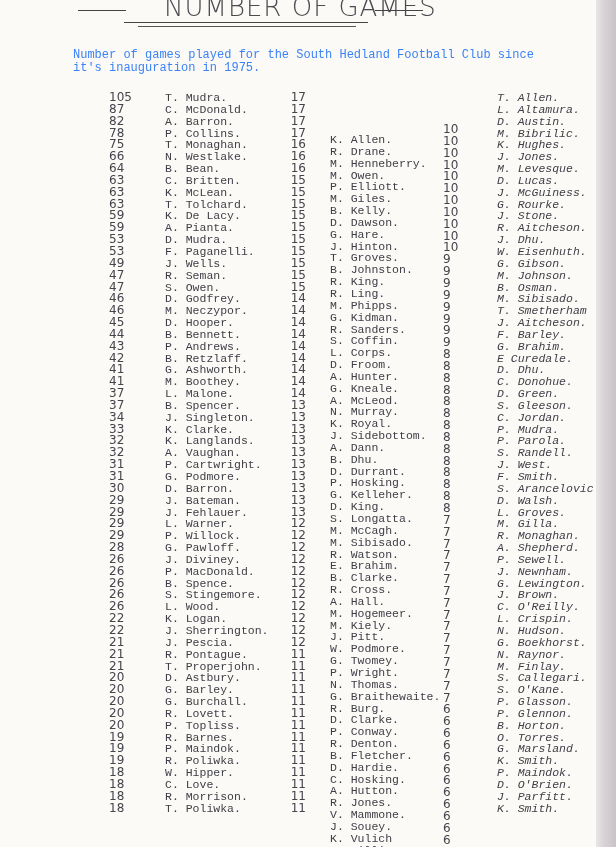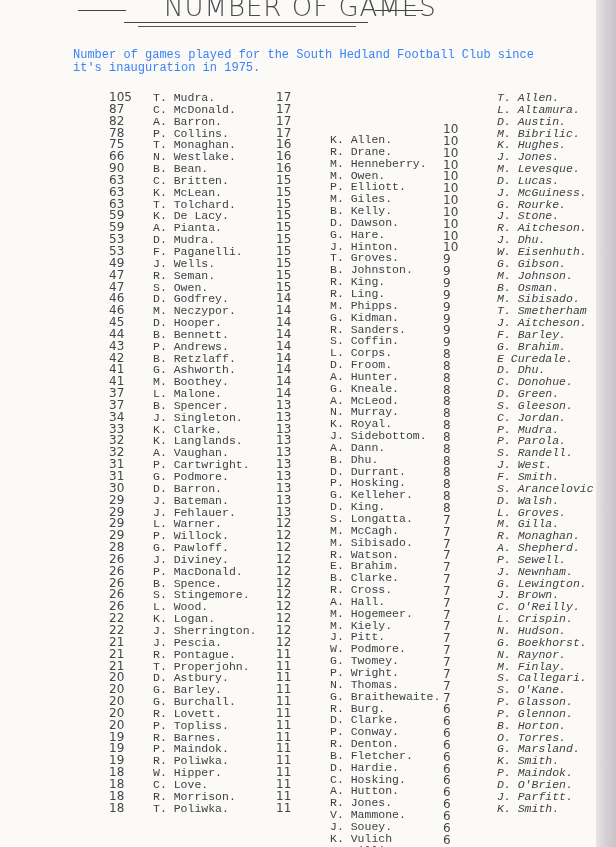--- a/index.html
+++ b/index.html
@@ -25,22 +25,22 @@
   .title-underline2 { position:absolute; top:26px; left:138px; width:218px; border-top:1px solid #555; }
   .intro {
     position:absolute; top:49px; left:73px; width:480px;
     font-size:12px; line-height:13px; color:#3b82f6; white-space:pre-line;
   }
   .col { position:absolute; top:92px; }
   .row { height:11.85px; line-height:11.85px; font-size:11.5px; white-space:nowrap; }
   .num { font-family:"DejaVu Sans", sans-serif; font-size:12px; color:#44444c; }
   .c1 { left:109px; width:40px; }
   .c1 .num { display:block; text-align:left; }
-  .c2 { left:153px; width:120px; }
-  .c3 { left:276px; width:30px; }
+  .c2 { left:165px; width:120px; }
+  .c3 { left:276px; width:30px;text-align:right; }
   .c4 { left:330px; width:120px;margin-top:42px; }
   .c5 { left:443px; width:30px;margin-top:32px; }
   .c6 { left:497px; width:120px;font-style:italic; }
   .name { color:#3e3e46; }
 </style>
 </head>
 <body>
 
 <div class="page-edge"></div>
 
@@ -55,21 +55,21 @@
 <div class="intro">Number of games played for the South Hedland Football Club since
 it's inauguration in 1975.</div>
 
 <div class="col c1" id="col1">
     <div class="row num">105</div>
     <div class="row num">87</div>
     <div class="row num">82</div>
     <div class="row num">78</div>
     <div class="row num">75</div>
     <div class="row num">66</div>
-    <div class="row num">90</div>
+    <div class="row num">64</div>
     <div class="row num">63</div>
     <div class="row num">63</div>
     <div class="row num">63</div>
     <div class="row num">59</div>
     <div class="row num">59</div>
     <div class="row num">53</div>
     <div class="row num">53</div>
     <div class="row num">49</div>
     <div class="row num">47</div>
     <div class="row num">47</div>

